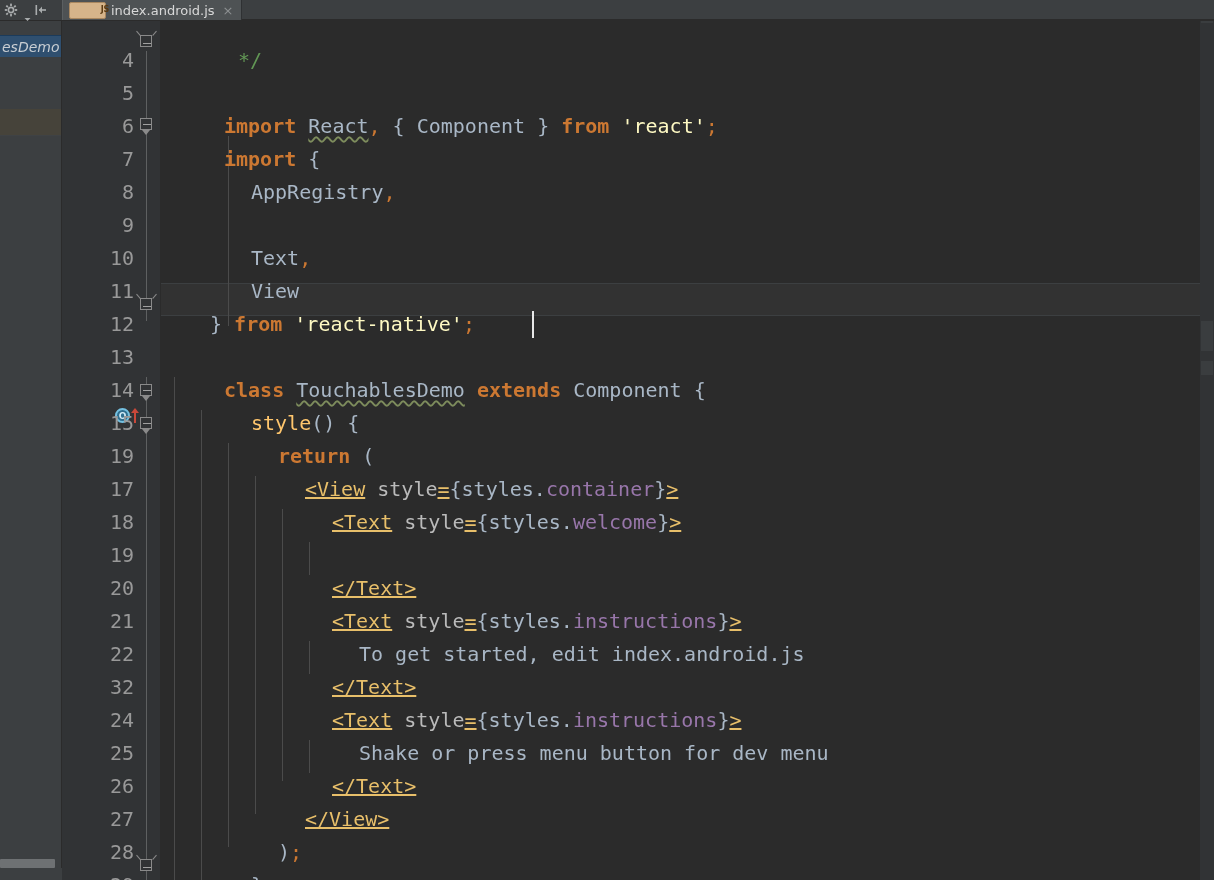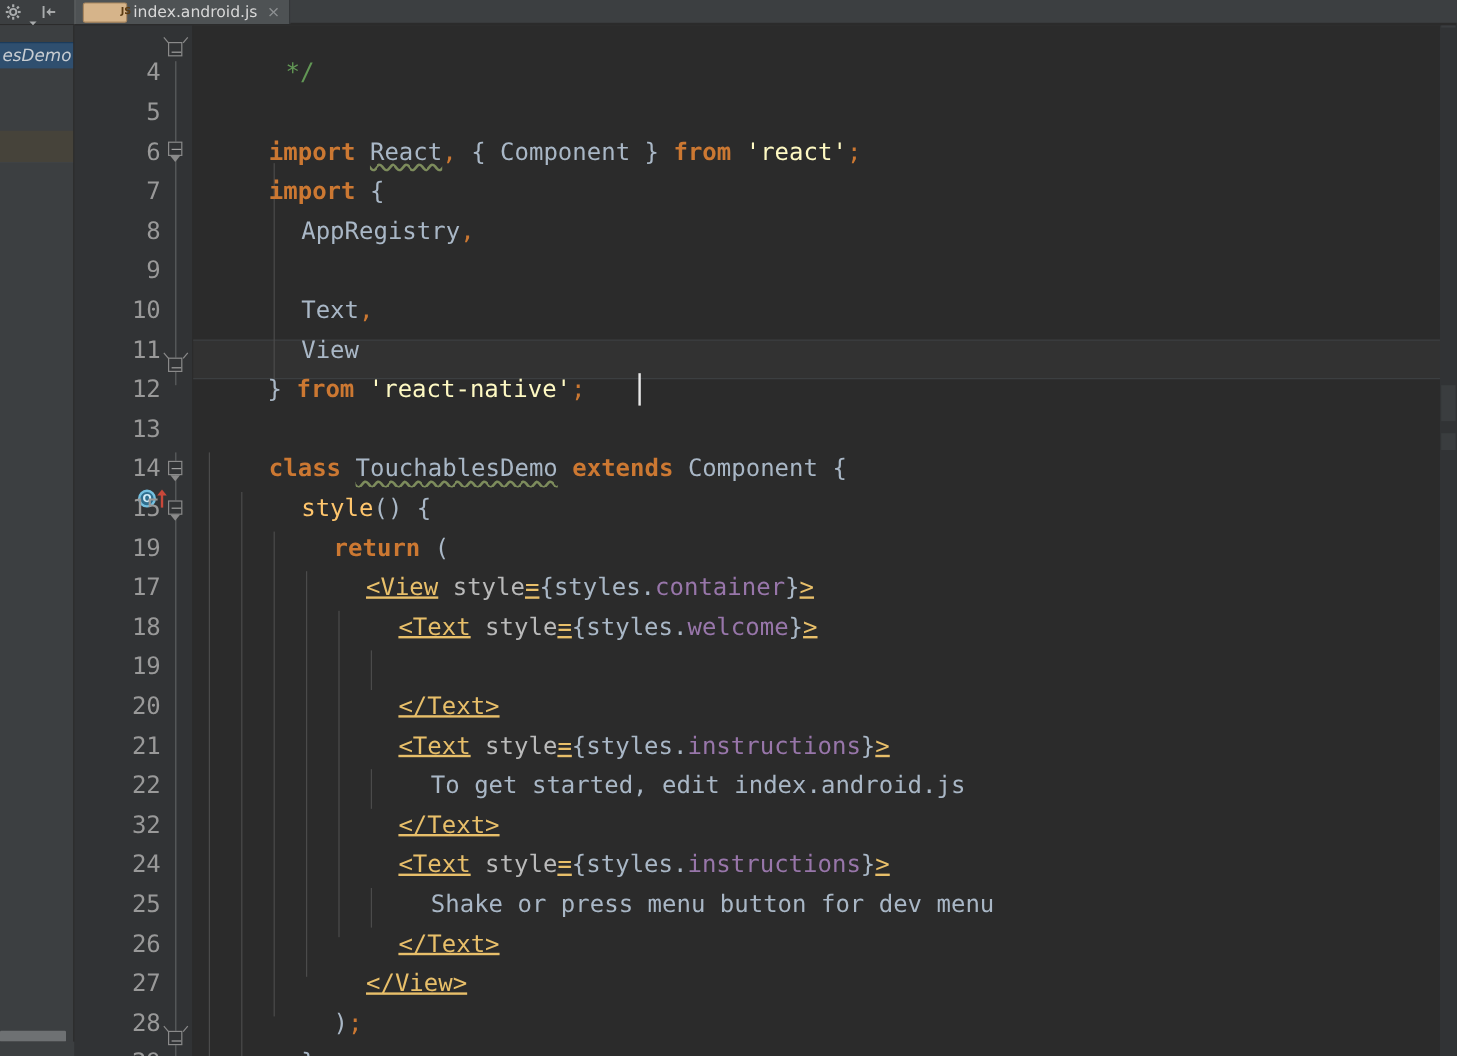--- a/index.html
+++ b/index.html
@@ -337,21 +337,21 @@
       <div class="codeline" style="left:189px;"><span class="ident">Text</span><span class="comma">,</span></div>
     </div>
 
     <div class="row" style="top:254px;">
       <div class="lineno">11</div>
       <div class="codeline" style="left:189px;"><span class="ident">View</span></div>
     </div>
 
     <div class="row" style="top:287px;">
       <div class="lineno">12</div>
-      <div class="codeline" style="left:161px;"><span class="punct">}</span> <span class="kw">from</span> <span class="str">'react-native'</span><span class="semi">;</span></div>
+      <div class="codeline" style="left:148px;"><span class="punct">}</span> <span class="kw">from</span> <span class="str">'react-native'</span><span class="semi">;</span></div>
       <div class="caret" style="left:470px;"></div>
     </div>
 
     <div class="row" style="top:320px;">
       <div class="lineno">13</div>
     </div>
 
     <div class="row" style="top:353px;">
       <div class="lineno">14</div>
       <div class="codeline" style="left:162px;"><span class="kw">class</span> <span class="ident wavy">TouchablesDemo</span> <span class="kw">extends</span> <span class="ident">Component</span> <span class="punct">{</span></div>

